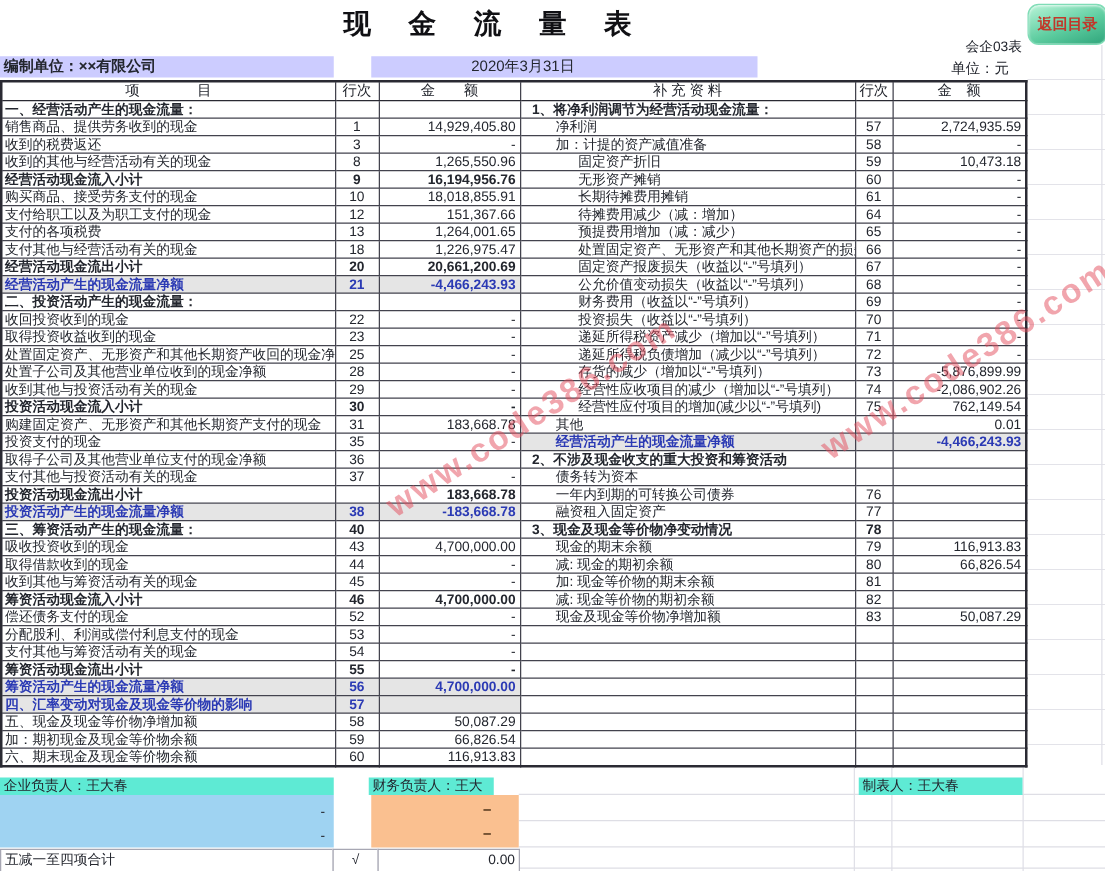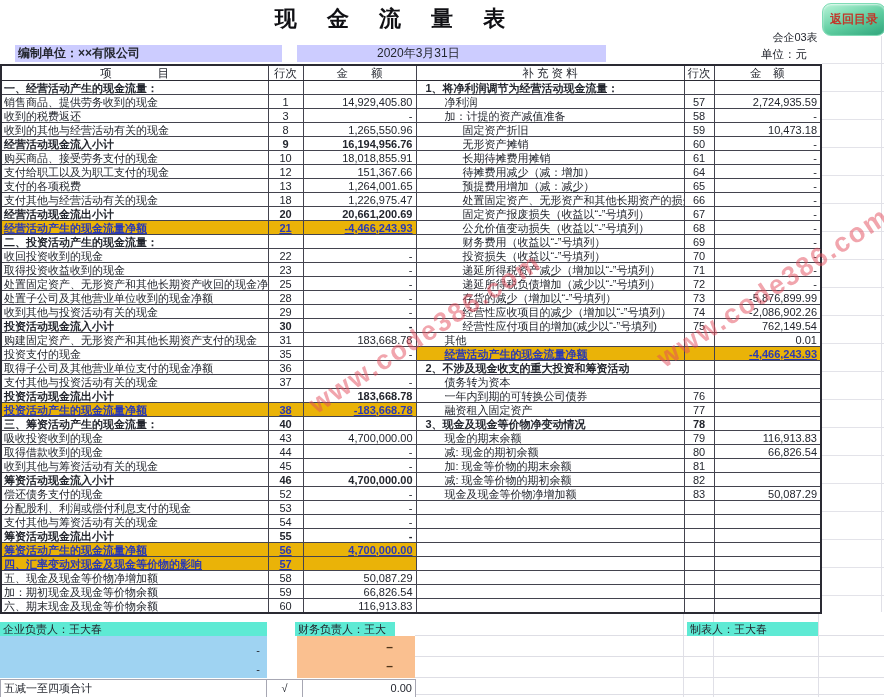--- a/index.html
+++ b/index.html
@@ -18,36 +18,36 @@
   .back-btn{position:absolute;left:822px;top:3px;width:62px;height:31px;border-radius:9px;
             background:linear-gradient(160deg,#b9f4d8 0%,#5ecda0 55%,#2fa57b 100%);
             border:1px solid #7fdcb6;box-shadow:inset 0 1px 2px rgba(255,255,255,.7);
             color:#c2372a;font-size:12px;font-weight:bold;
             display:flex;align-items:center;justify-content:center;z-index:4;cursor:pointer;}
 
   .form-code{position:absolute;left:760px;top:30px;width:70px;font-size:11px;text-align:center;z-index:2;}
   .unit-label{position:absolute;left:748px;top:47px;width:72px;font-size:11.5px;text-align:center;z-index:2;}
 
   .band{position:absolute;top:45px;height:17px;background:#ccccff;font-size:12px;line-height:17px;z-index:2;}
-  .band-prepared{left:0;width:267px;font-weight:bold;padding-left:3px;box-sizing:border-box;margin-left:15px;}
+  .band-prepared{left:0;width:267px;font-weight:bold;padding-left:3px;box-sizing:border-box;}
   .band-date{left:297px;width:309px;}
   .band-date span{display:inline-block;padding-left:80px;}
 
   
   table{position:absolute;left:0;top:64px;width:820px;border-collapse:collapse;table-layout:fixed;
         background:#fff;z-index:2;border:2px solid #2a2a33;}
   th,td{border:1px solid #43434e;font-size:11px;font-weight:normal;padding:0 2px;
         height:13px;line-height:12px;overflow:hidden;white-space:nowrap;box-sizing:content-box;}
   thead th{height:14px;text-align:center;border-bottom:1.5px solid #2a2a33;font-size:11.5px;margin-top:47px;}
   .item{text-align:left;}
   .ind1{padding-left:9px;}.ind2{padding-left:28px;}.ind3{padding-left:46px;}
   .rowno{text-align:center;}
   .amt{text-align:right;padding-right:3px;}
   .bold{font-weight:bold;}
-  .hl{background:#eab308;color:#2b3ab4;text-decoration:underline;}
+  .hl{background:#e5e5e5;color:#2b3ab4;}
 
   
   .wm{position:absolute;color:rgba(227,76,92,.5);font-size:27px;font-weight:bold;letter-spacing:2px;
       transform:rotate(-33deg);z-index:6;pointer-events:none;white-space:nowrap;}
   #wm1{left:290px;top:318px;}
   #wm2{left:638px;top:272px;}
 
   
   .sign{position:absolute;top:622px;height:14px;background:#5eead4;font-size:11px;line-height:14px;
         padding-left:3px;box-sizing:border-box;z-index:2;}

